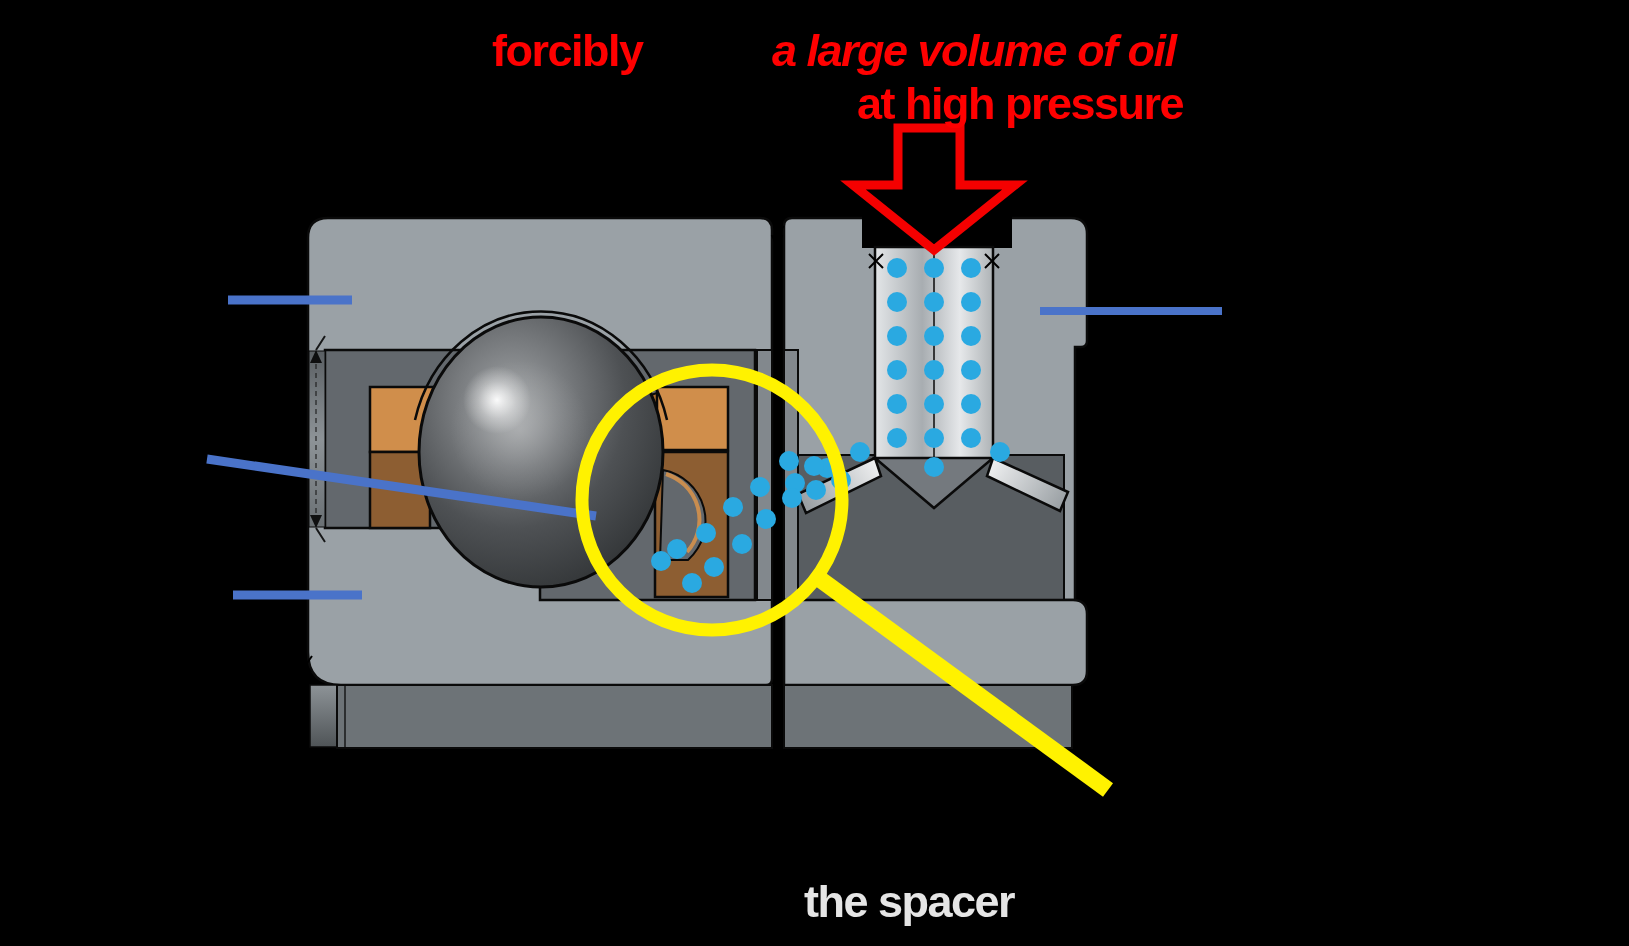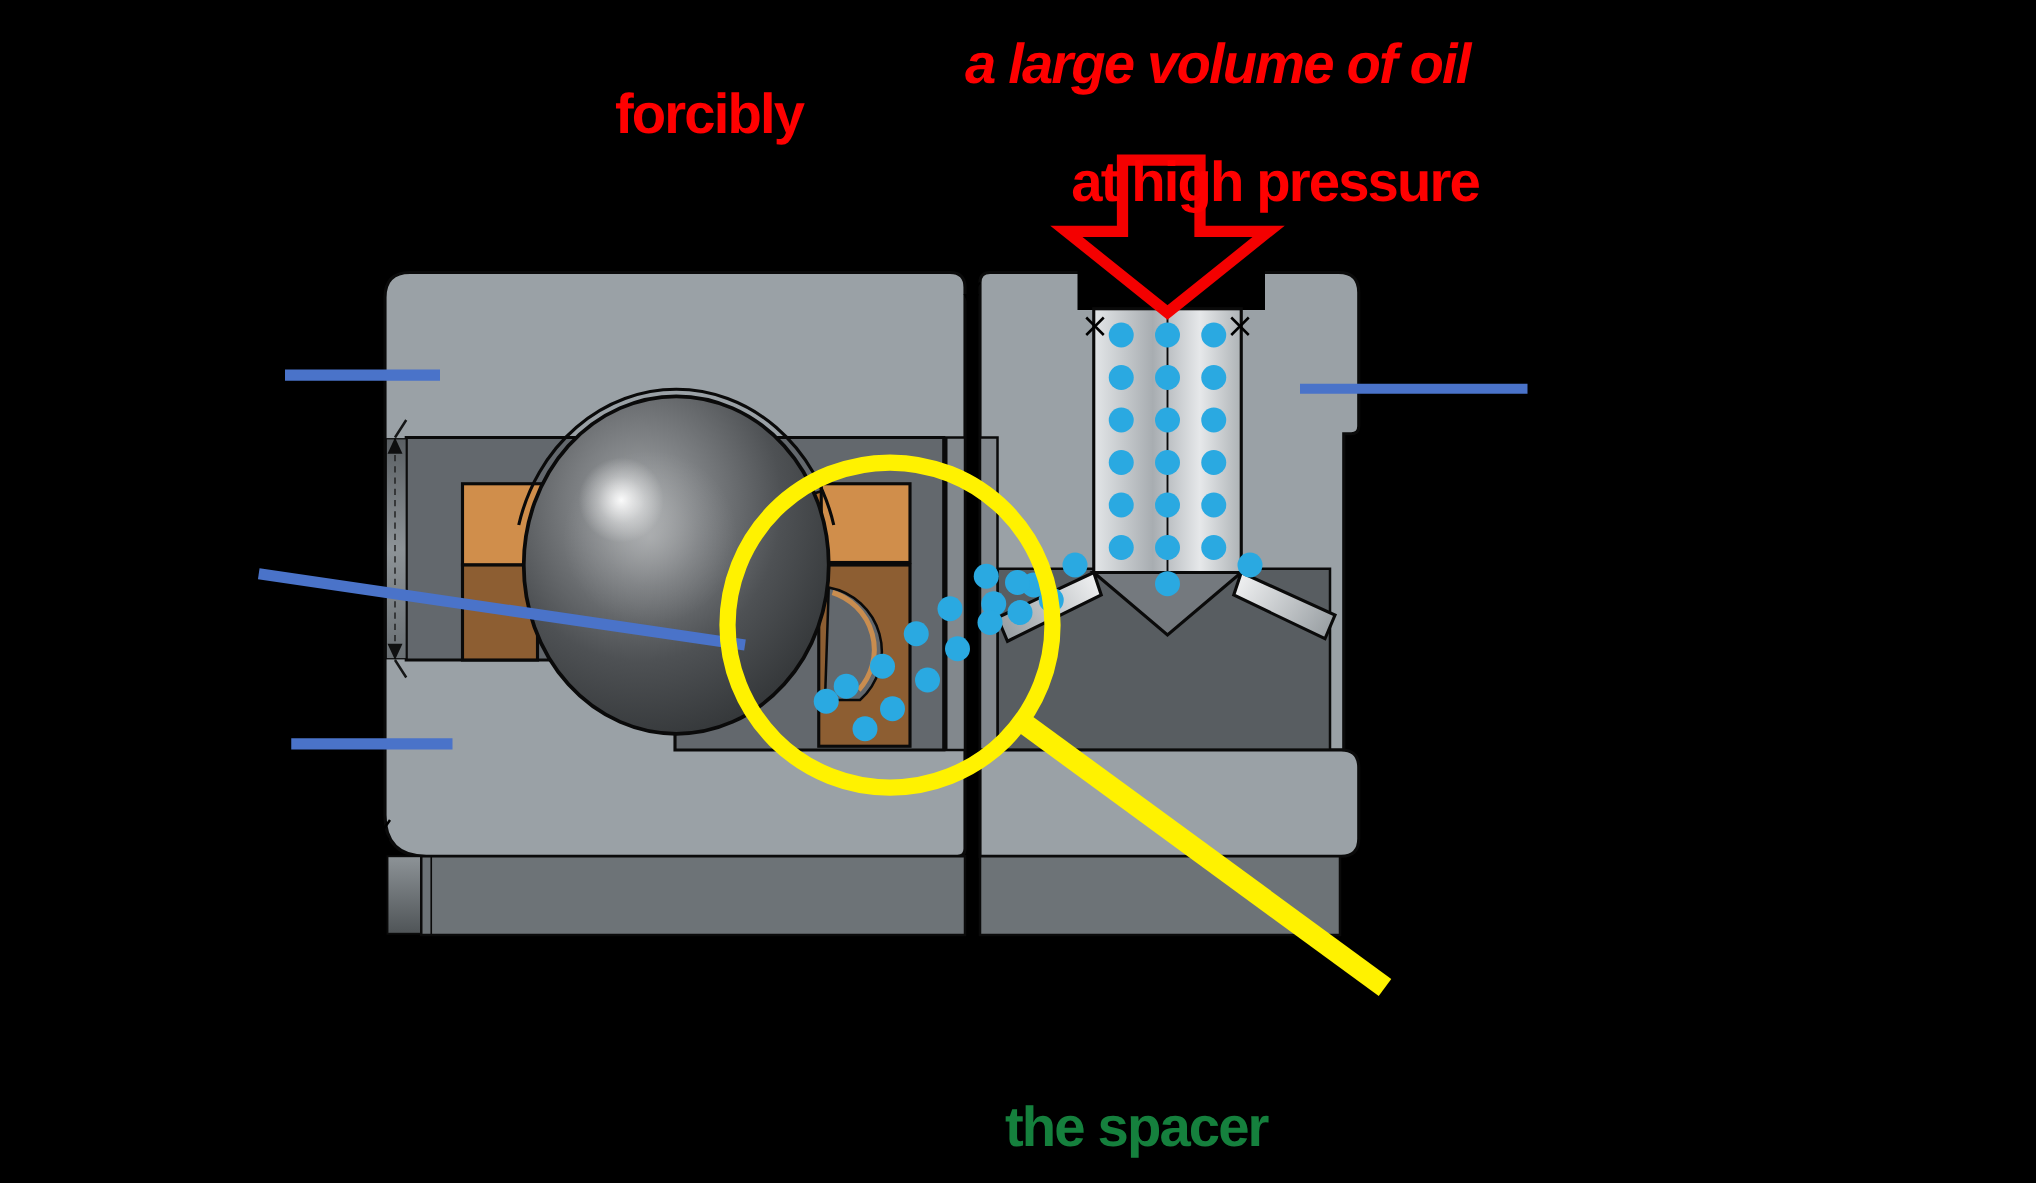--- a/index.html
+++ b/index.html
@@ -1,24 +1,24 @@
 <!DOCTYPE html>
 <html><head>
 <meta charset="utf-8">
 <style>
   html,body{margin:0;padding:0;background:#000;}
   #stage{position:relative;width:1629px;height:946px;background:#000;overflow:hidden;
          font-family:"Liberation Sans",sans-serif;}
   .ann{position:absolute;white-space:nowrap;font-weight:bold;font-size:45px;
        letter-spacing:-1.5px;line-height:1;}
   .red{color:#ff0000;}
-  .blue-text{color:#15803d;}
-  #forcibly{left:492px;top:28px;margin-top:40px;}
+  .blue-text{color:#e5e5e5;}
+  #forcibly{left:492px;top:28px;}
   #oil-line1{left:772px;top:28px;font-style:italic;}
-  #oil-line2{left:857px;top:81px;margin-top:42px;}
+  #oil-line2{left:857px;top:81px;}
   #indirect-note{left:912px;top:818px;}
   #spacer-note{left:804px;top:879px;}
   svg{position:absolute;left:0;top:0;}
 </style>
 </head>
 <body>
 
 <div id="stage">
 
   <svg width="1629" height="946" viewBox="0 0 1629 946">

